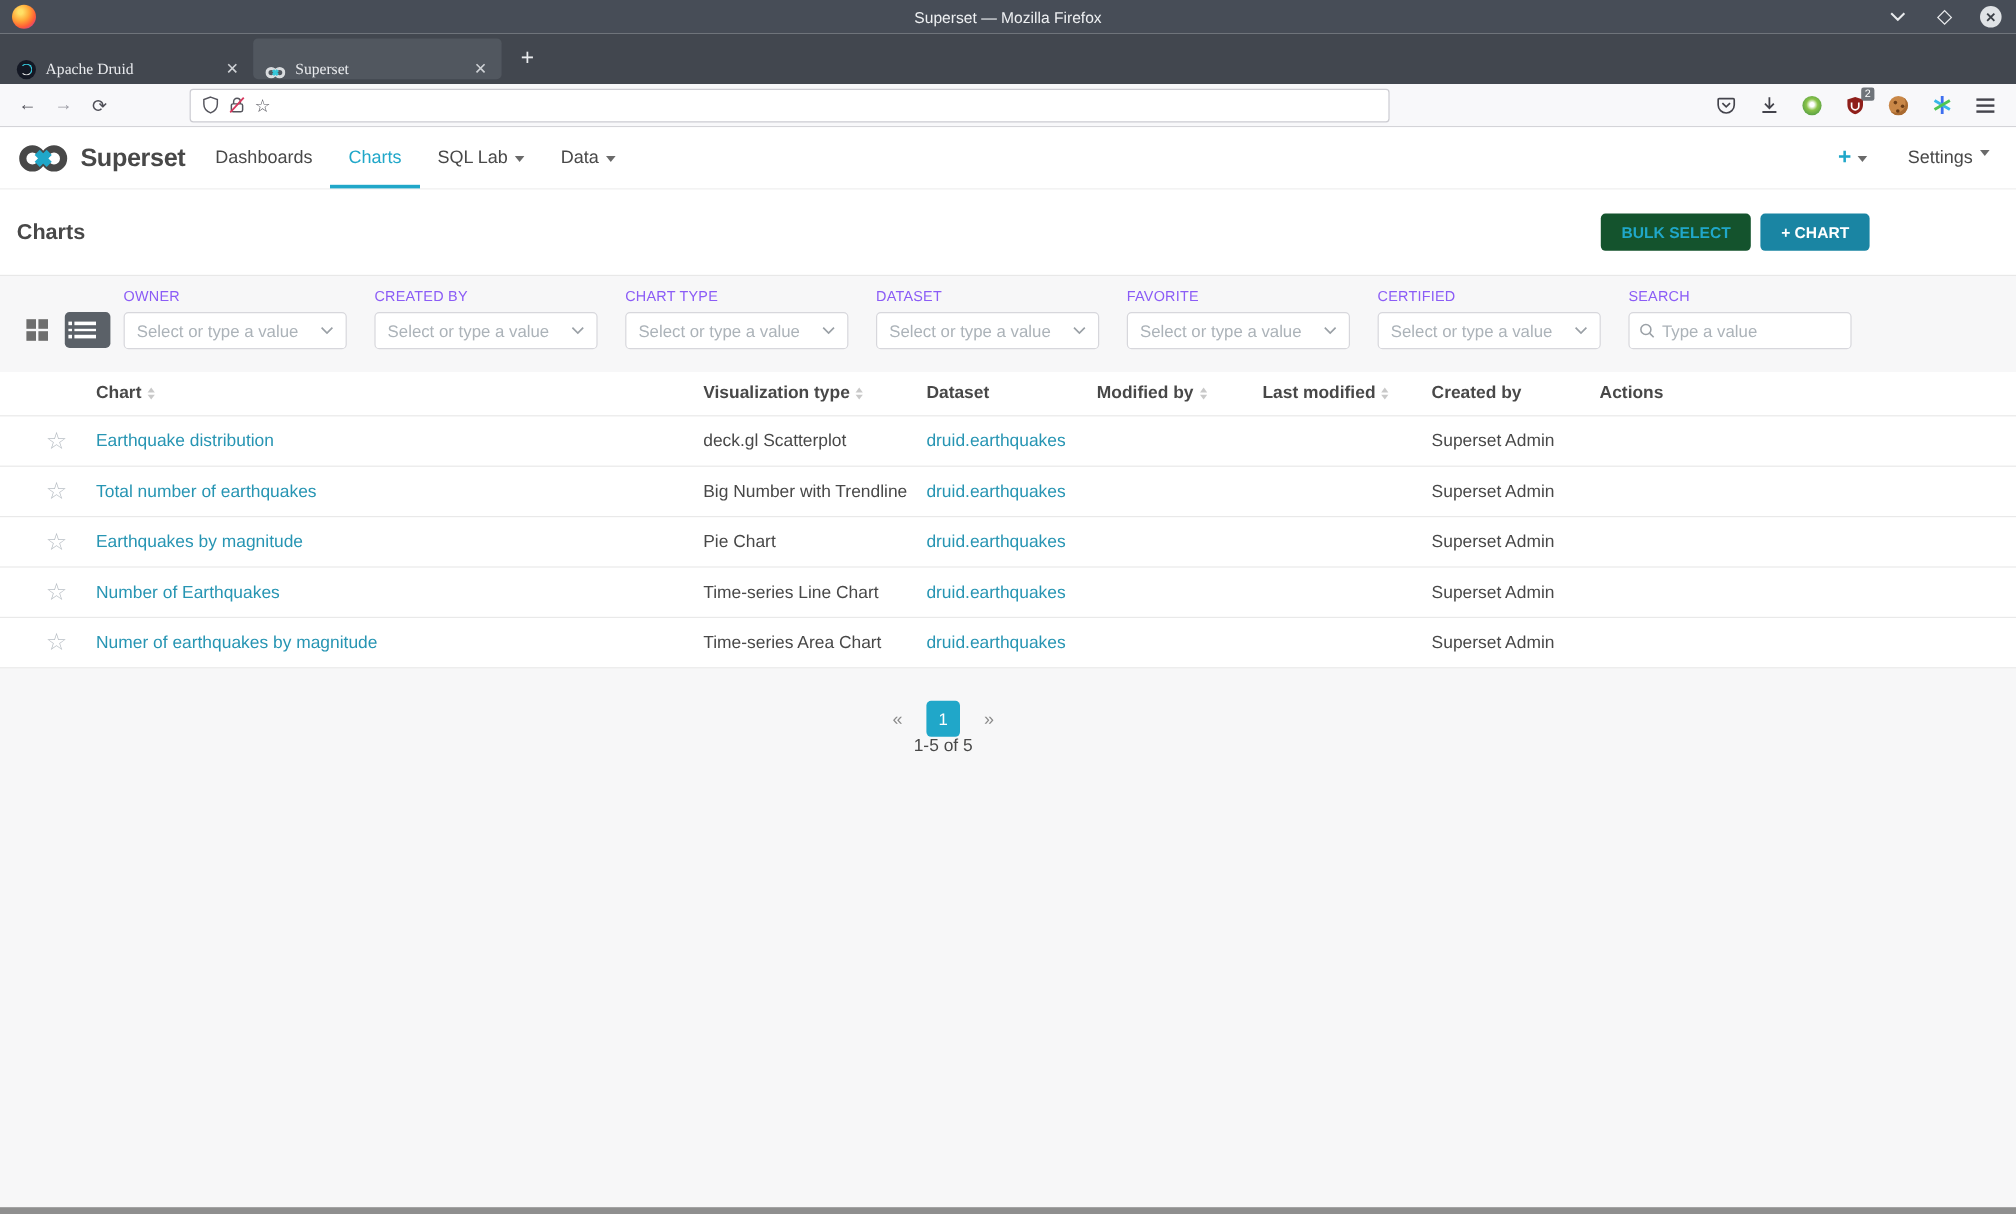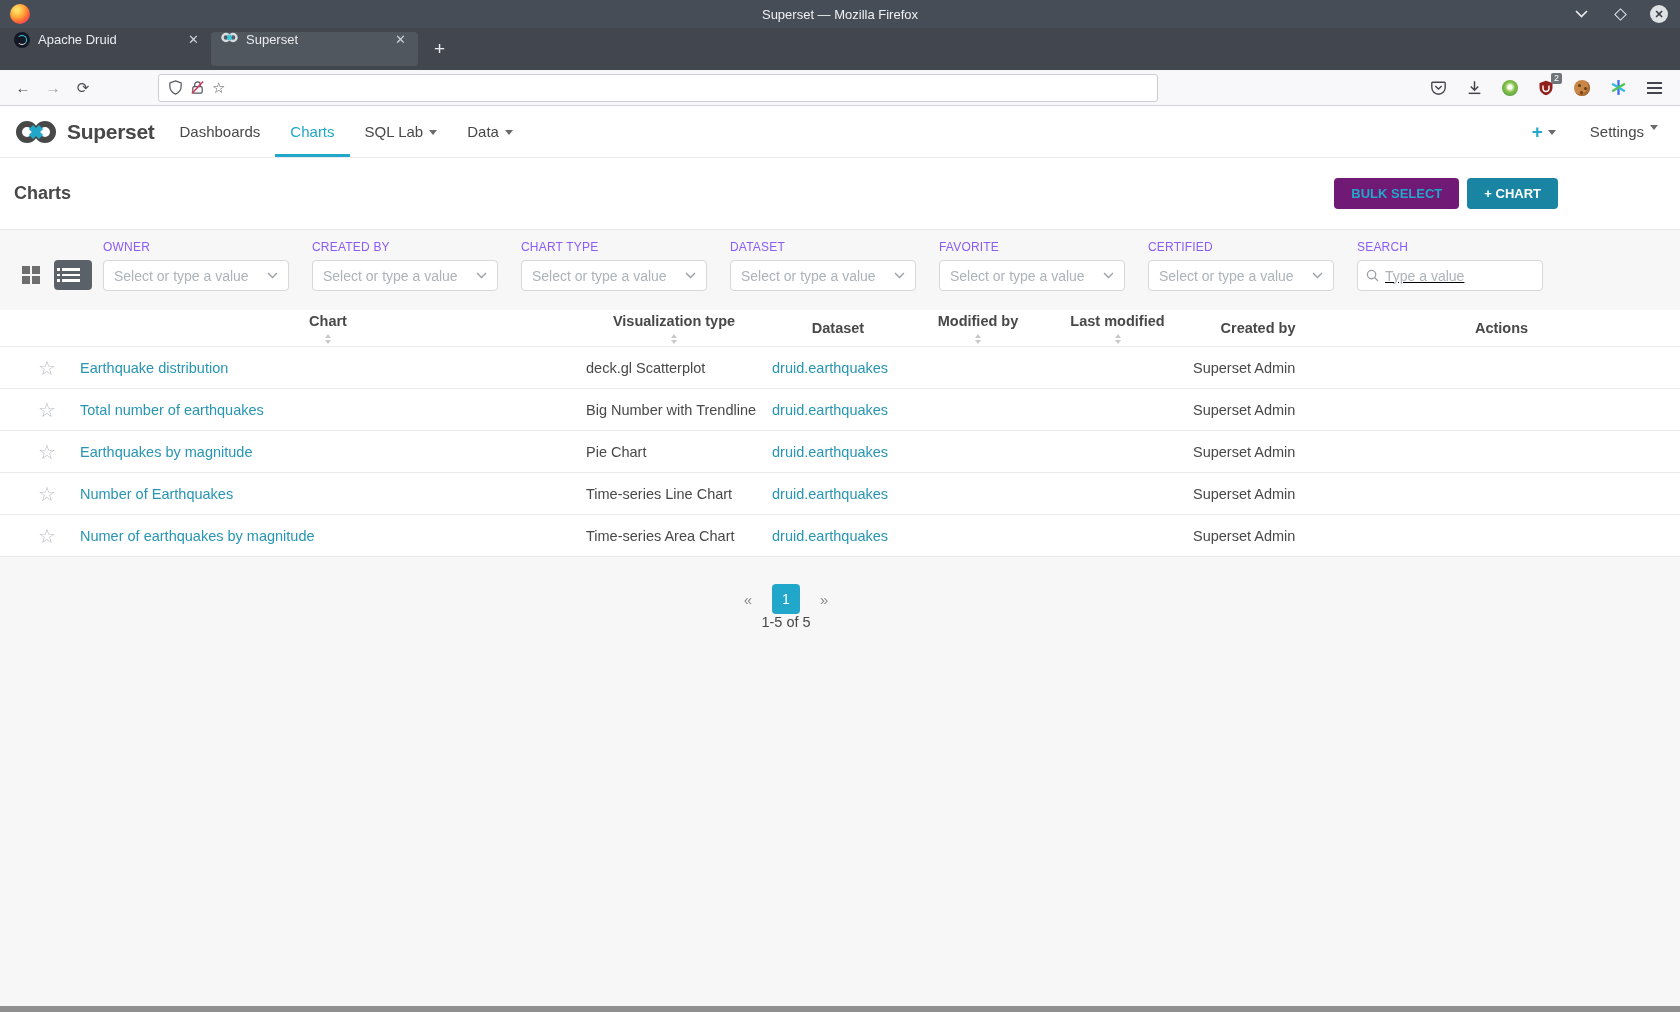--- a/index.html
+++ b/index.html
@@ -11,21 +11,21 @@
   .ff-logo { width:20px; height:20px; border-radius:50%; margin-left:10px;
     background:radial-gradient(circle at 35% 30%, #ffe066 10%, #ffa436 40%, #ff5f36 65%, #c12bb4 95%); }
   .win-title { position:absolute; left:0; right:0; text-align:center; color:#eef0f2; font-size:13px; }
   .win-controls { margin-left:auto; display:flex; align-items:center; gap:21px; padding-right:12px; z-index:2; }
   .wc { width:18px; height:18px; display:flex; align-items:center; justify-content:center; cursor:default; }
   .wc-diamond { width:9px; height:9px; border:1.6px solid #e8eaec; transform:rotate(45deg); }
   .wc-close { width:18px; height:18px; border-radius:50%; background:#dfe2e5; color:#3a3f46; font-size:11px;
     display:flex; align-items:center; justify-content:center; font-weight:bold; }
 
   .tabbar { height:42px; background:#42474f; display:flex; align-items:center; padding:0 4px; }
-  .tab { height:34px; width:207px; display:flex; align-items:flex-start; gap:8px; padding:0 10px; border-radius:4px; color:#e9ebee; font-size:13px; }
+  .tab { height:34px; width:207px; display:flex; align-items:flex-end; gap:8px; padding:0 10px; border-radius:4px; color:#e9ebee; font-size:13px;font-family:Liberation Serif, serif; }
   .tab.active { background:#51575f; }
   .tab .tab-label { flex:1; white-space:nowrap; overflow:hidden; }
   .tab .tab-close { color:#cfd2d6; font-size:13px; padding:0 2px; }
   .druid-ico { width:16px; height:16px; border-radius:50%; background:#141824; position:relative; flex:none; }
   .druid-ico::after { content:""; position:absolute; inset:3px; border-radius:50%; border:1.6px solid #35c6d9; border-left-color:transparent; border-bottom-color:#e8e8e8; }
   .newtab { color:#e9ebee; font-size:19px; margin-left:10px; padding:0 6px; }
 
   .toolbar { height:36px; background:#f8f8fa; border-bottom:1px solid #d4d4d8; display:flex; align-items:center; padding:0 10px; gap:4px; }
   .navbtn { width:26px; height:26px; display:flex; align-items:center; justify-content:center; font-size:15px; color:#4d4d55; border-radius:3px; }
   .navbtn.fwd { color:#9a9aa2; }
@@ -54,52 +54,52 @@
   .nav-item.active::after { content:""; position:absolute; left:0; right:0; bottom:0; height:3px; background:#20a7c9; }
   .caret { width:0; height:0; border-left:4px solid transparent; border-right:4px solid transparent; border-top:5px solid #6a6a6a; margin-top:2px; }
   .nav-right { margin-left:auto; display:flex; align-items:center; gap:34px; padding-right:22px; }
   .plus-new { color:#20a7c9; font-size:19px; font-weight:bold; display:flex; align-items:center; gap:5px; }
   .settings { font-size:15px; color:#484848; display:flex; align-items:flex-start; gap:6px; }
 
   
   .submenu { height:72px; background:#fff; border-bottom:1px solid #e8e8e8; display:flex; align-items:center; padding:0 14px; }
   .page-title { font-size:18px; font-weight:bold; color:#484848; }
   .submenu-btns { margin-left:auto; display:flex; align-items:center; gap:8px; padding-right:108px; }
-  .btn-bulk { background:#701a75; color:#20a7c9; font-weight:bold; font-size:13px; padding:8px 17px; border-radius:4px; border:none; }
+  .btn-bulk { background:#14532d; color:#20a7c9; font-weight:bold; font-size:13px; padding:8px 17px; border-radius:4px; border:none; }
   .btn-chart { background:#1a85a3; color:#fff; font-weight:bold; font-size:13px; padding:8px 17px; border-radius:4px; border:none; }
 
   
   .filter-bar { display:flex; align-items:flex-end; padding:10px 16px 0; margin-bottom:19px; }
   .view-toggles { display:flex; align-items:center; gap:8px; margin-right:11px; margin-bottom:1px; }
   .card-ico { width:30px; height:30px; display:flex; align-items:center; justify-content:center; }
   .card-grid { display:grid; grid-template-columns:8px 8px; grid-gap:2px; }
   .card-grid i { width:8px; height:8px; background:#6e6e6e; }
   .list-ico { width:38px; height:30px; background:#5b6168; border-radius:4px; display:flex; flex-direction:column; justify-content:center; gap:3px; padding-left:8px; }
   .list-ico i { width:18px; height:2.5px; background:#fff; position:relative; }
   .list-ico i::before { content:""; position:absolute; left:-5px; width:3px; height:2.5px; background:#fff; }
   .fgroup { width:186px; margin-right:23px; }
   .fgroup:last-child { margin-right:0; }
   .flabel { font-size:12px; color:#8b5cf6; margin-bottom:6px; letter-spacing:0.2px; }
   .fselect { height:31px; background:#fff; border:1px solid #d7d7dc; border-radius:4px; display:flex; align-items:center; padding:0 10px; }
   .fselect .ph { flex:1; font-size:14px; color:#acb3b9; white-space:nowrap; overflow:hidden; }
-  .search-box { height:31px; background:#fff; border:1px solid #d7d7dc; border-radius:4px; display:flex; align-items:center; padding:0 8px; gap:6px;text-decoration:underline; }
+  .search-box { height:31px; background:#fff; border:1px solid #d7d7dc; border-radius:4px; display:flex; align-items:center; padding:0 8px; gap:6px; }
   .search-box input { border:none; outline:none; flex:1; font-size:14px; color:#484848; font-family:"Liberation Sans",sans-serif; min-width:0; }
   .search-box input::placeholder { color:#acb3b9; }
 
   
   .table { background:#fff; }
   .trow, .thead { display:grid; grid-template-columns:80px 506px 186px 142px 138px 141px 140px 1fr; align-items:center; }
   .thead { height:36px; font-size:14.5px; font-weight:bold; color:#484848; }
   .trow { height:42px; border-top:1px solid #e9e9e9; font-size:14.5px; color:#484848; }
   .table { border-bottom:1px solid #e9e9e9; }
   .cell { padding-right:10px; white-space:nowrap; overflow:hidden; }
   .cell.starcol { display:flex; justify-content:center; padding-right:0; padding-left:14px; }
   .star-icon { color:#b9bfc5; font-size:20px; line-height:1; }
   a.link { color:#2795b3; text-decoration:none; }
-  .th { display:flex; align-items:center; gap:5px;flex-direction:column; }
+  .th { display:flex; align-items:center; gap:5px; }
   .sort { display:inline-flex; flex-direction:column; gap:2px; }
   .sort i { width:0; height:0; border-left:3.5px solid transparent; border-right:3.5px solid transparent; }
   .sort .up { border-bottom:4px solid #c9c9c9; }
   .sort .dn { border-top:4px solid #c9c9c9; }
 
   
   .pagination { width:1572px; text-align:center; margin-top:27px; }
   .pg-row { display:flex; align-items:center; justify-content:center; gap:20px; }
   .pg-arrow { color:#8a8a8a; font-size:15px; }
   .pg-page { width:28px; height:30px; background:#20a7c9; border-radius:4px; color:#fff; font-size:14px; display:flex; align-items:center; justify-content:center; }

